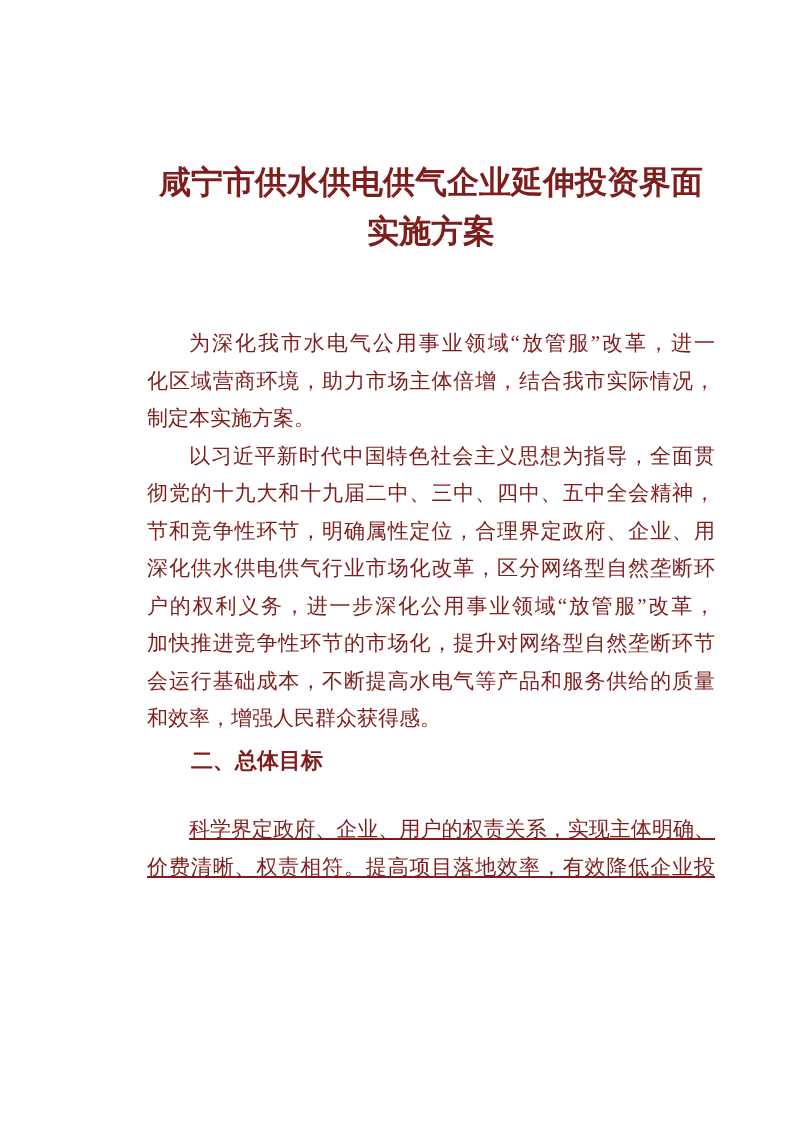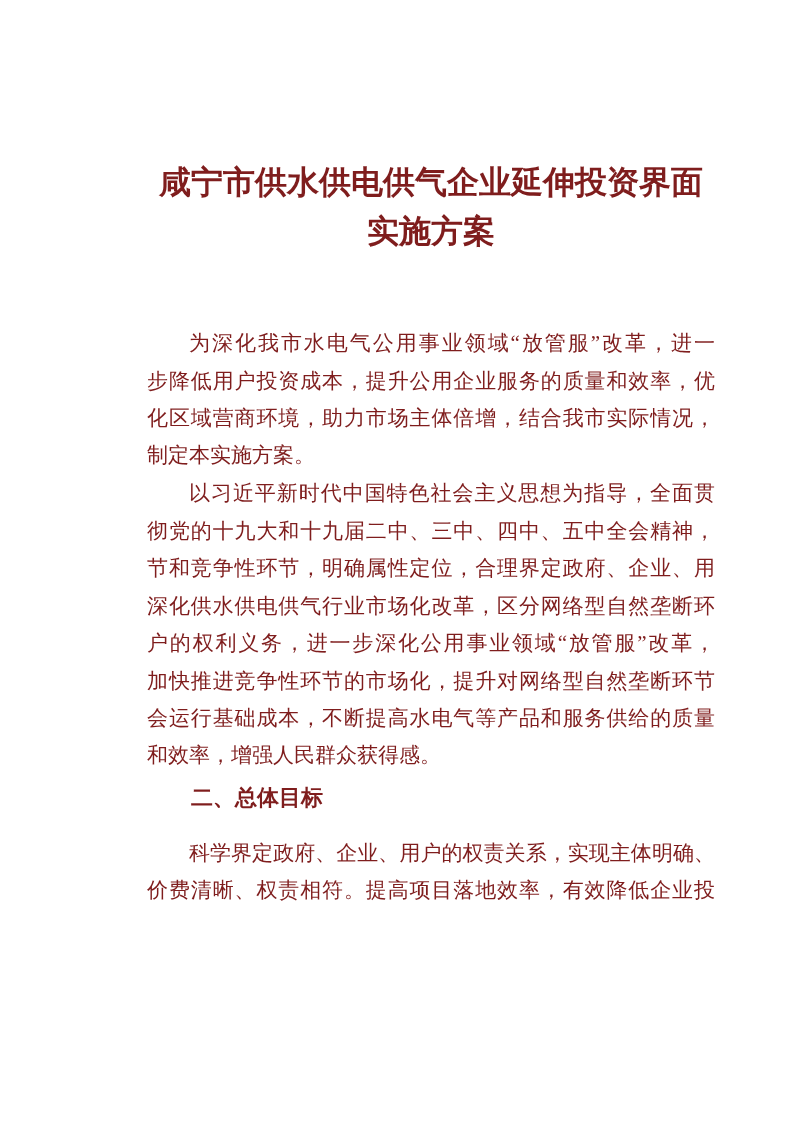--- a/index.html
+++ b/index.html
@@ -40,50 +40,48 @@
     text-align: justify;
     text-align-last: justify;
     text-justify: inter-character;
     white-space: nowrap;
   }
   .tline.first {
     text-indent: 2em;
   }
   .tline.no-stretch {
     text-align-last: left;
-    font-family: Liberation Mono, monospace;
   }
   
   .heading {
     font-family: "Liberation Sans", "DejaVu Sans", sans-serif;
     font-size: 22px;
     line-height: 37.5px;
     font-weight: bold;
     text-indent: 2em;
   }
   
   .block-0 { margin-top: 69px; }  
   .block-1 { margin-top: 12px; }  
   .block-2 { }  
   .block-3 { margin-top: 4px; }   
-  .block-4 { margin-top: 18px; }  
+  .block-4 { margin-top: 32px; text-decoration: underline; }  
 </style>
 </head>
 <body>
 
 <div class="page">
   <div class="content">
     <div class="doc-title">
       <div>咸宁市供水供电供气企业延伸投资界面</div>
       <div>实施方案</div>
     </div>
     <div id="blocks">
         <div class="para block-0">
           <div class="tline first">为深化我市水电气公用事业领域“放管服”改革，进一</div>
-          <div class="tline">步降低用户投资成本，提升公用企业服务的质量和效率，优</div>
           <div class="tline">化区域营商环境，助力市场主体倍增，结合我市实际情况，</div>
           <div class="tline no-stretch">制定本实施方案。</div>
         </div>
         <div class="para block-2">
           <div class="tline first">以习近平新时代中国特色社会主义思想为指导，全面贯</div>
           <div class="tline">彻党的十九大和十九届二中、三中、四中、五中全会精神，</div>
           <div class="tline">节和竞争性环节，明确属性定位，合理界定政府、企业、用</div>
           <div class="tline">深化供水供电供气行业市场化改革，区分网络型自然垄断环</div>
           <div class="tline">户的权利义务，进一步深化公用事业领域“放管服”改革，</div>
           <div class="tline">加快推进竞争性环节的市场化，提升对网络型自然垄断环节</div>

